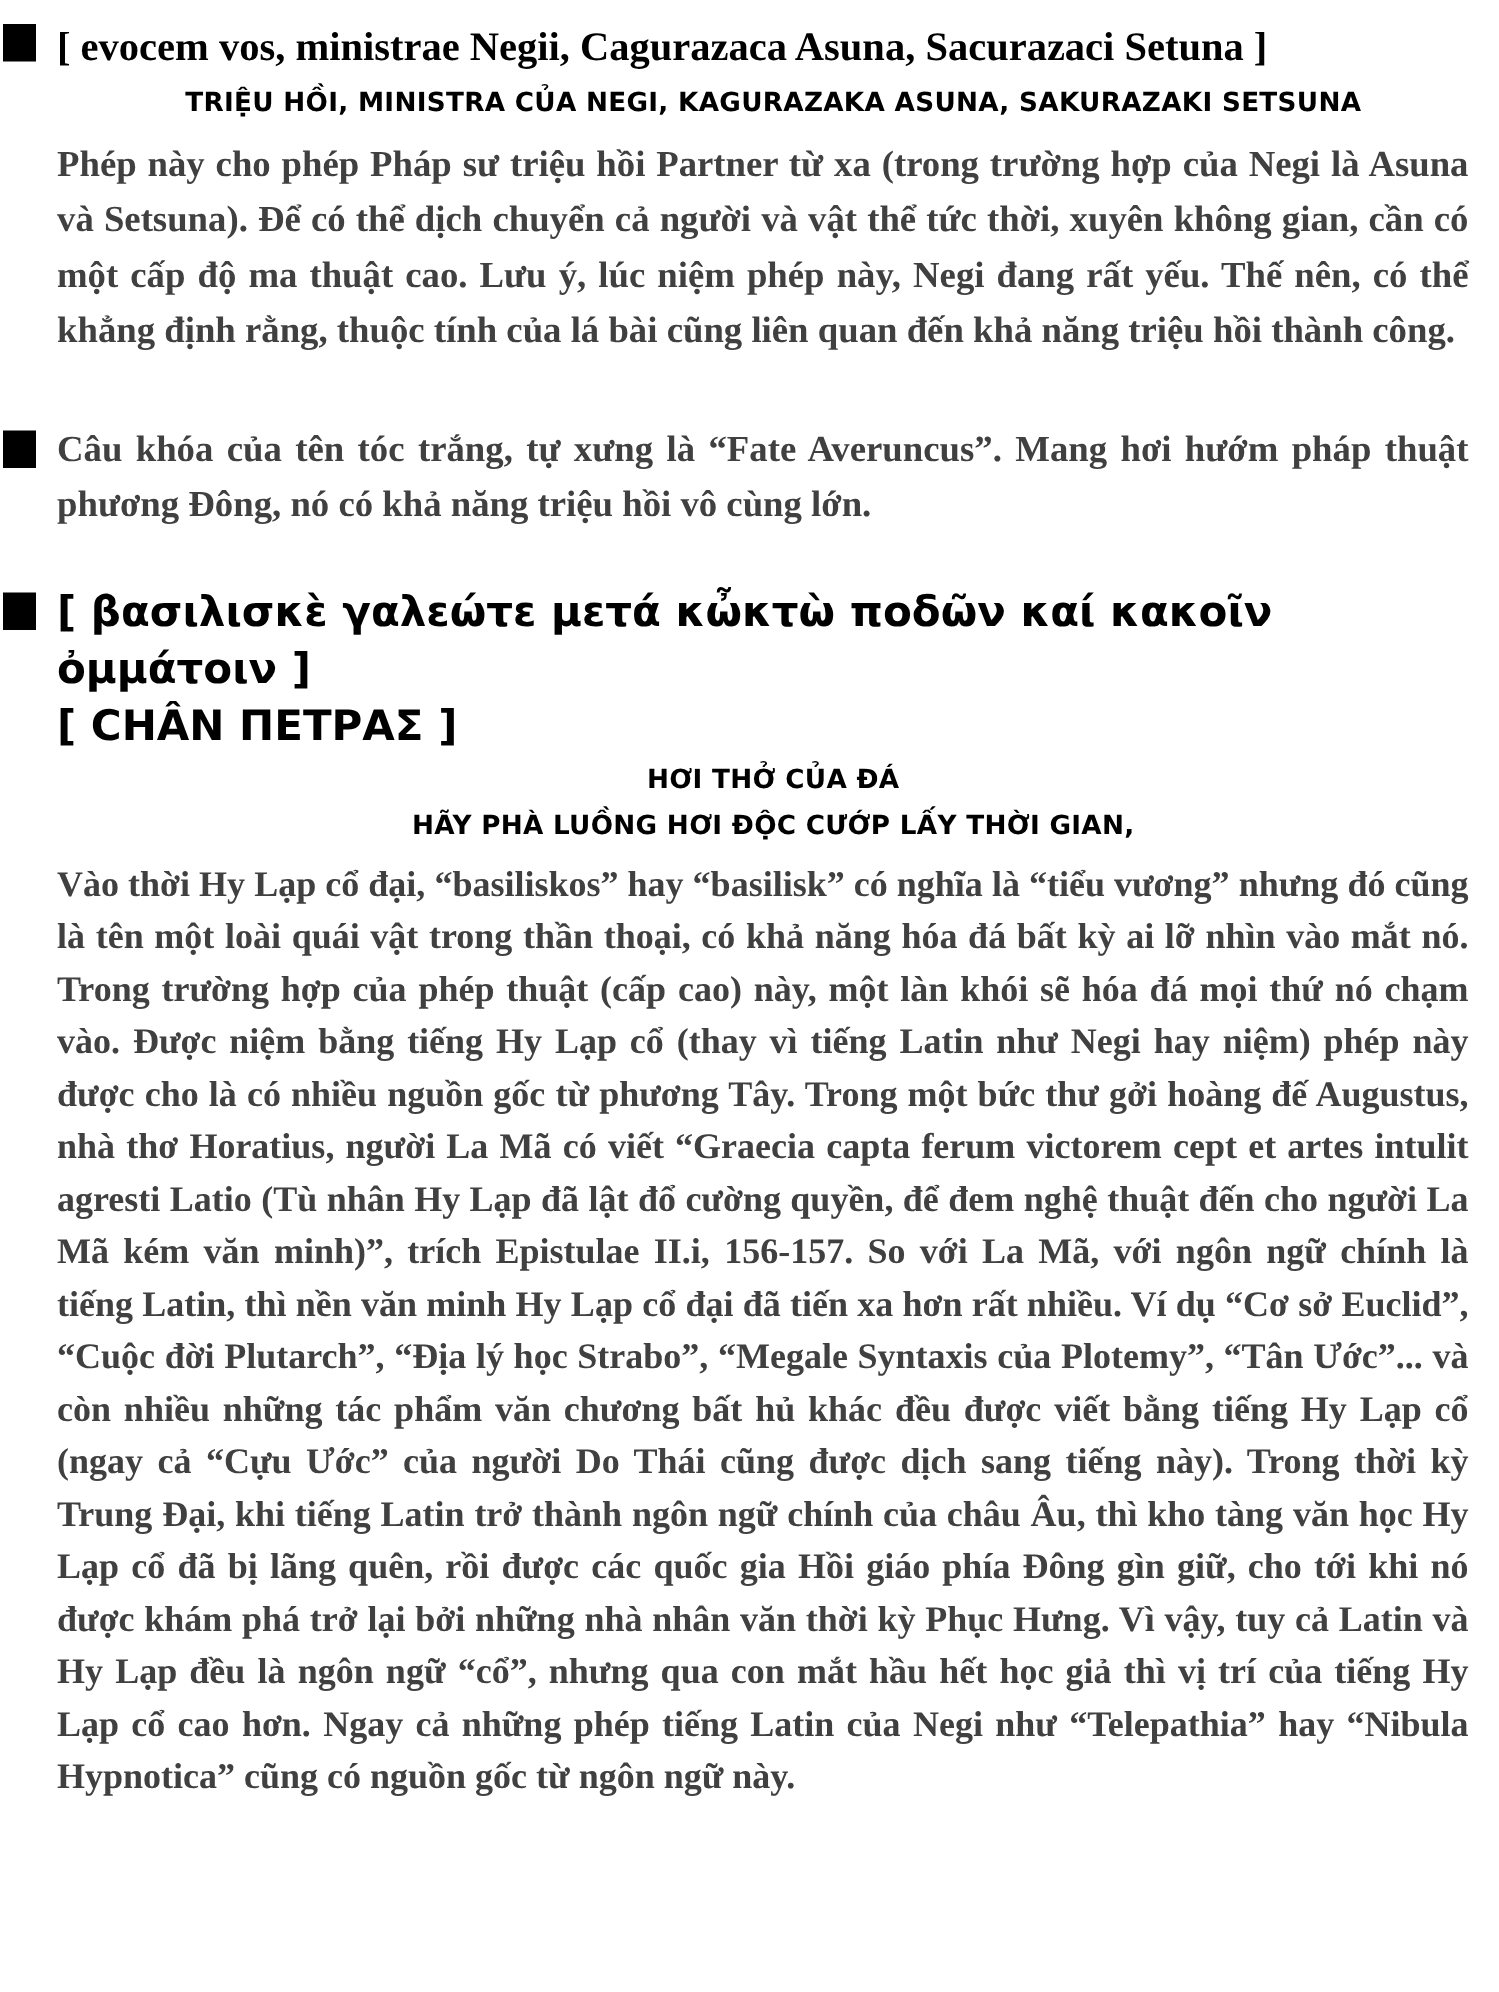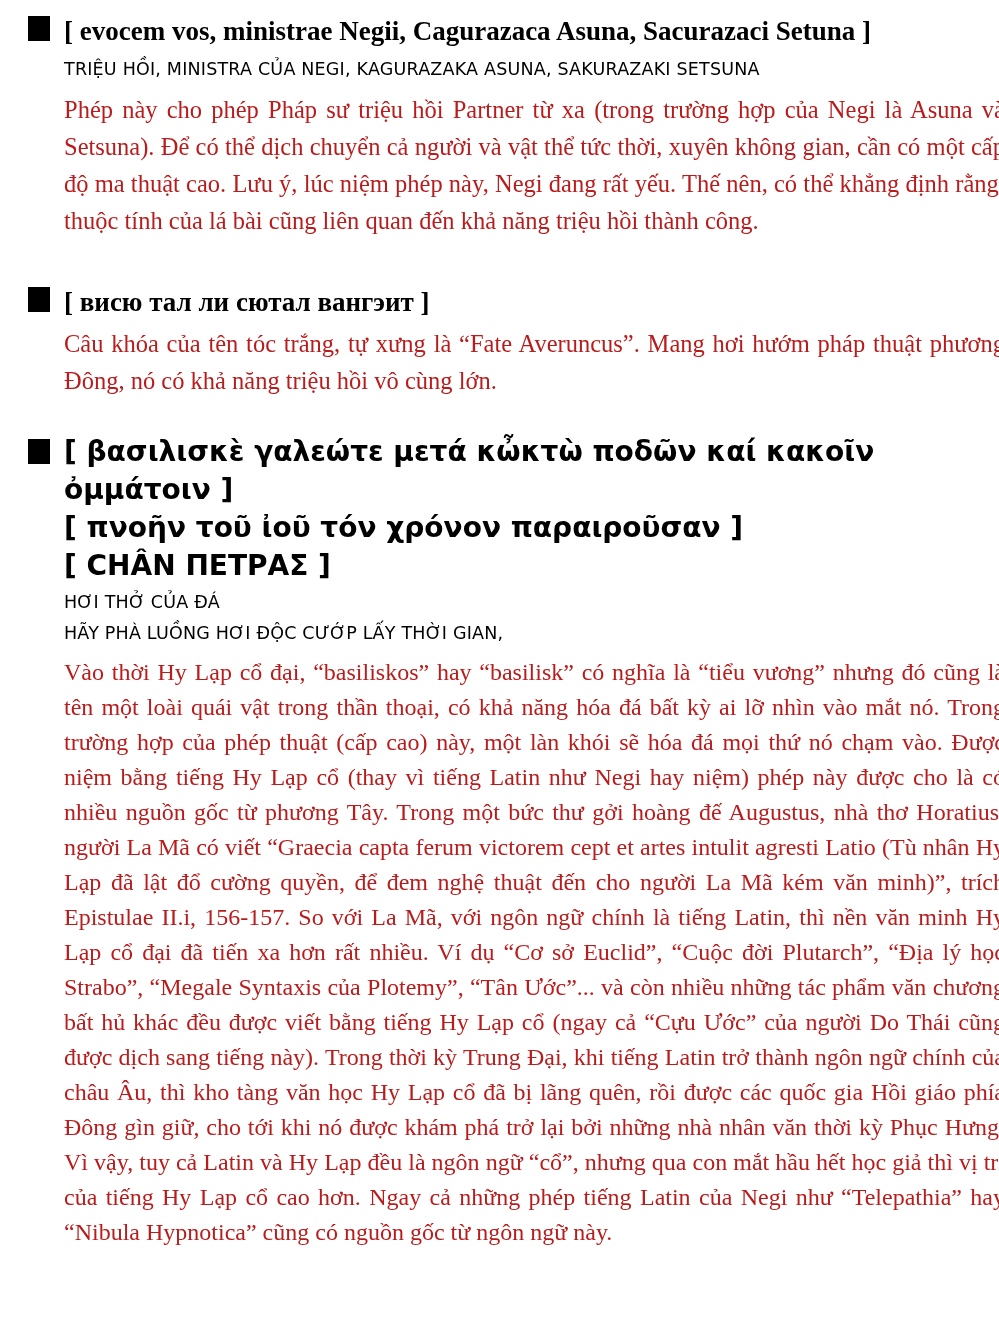--- a/index.html
+++ b/index.html
@@ -7,21 +7,21 @@
     padding: 0;
     background: #ffffff;
   }
   .page {
     position: relative;
     width: 999px;
     height: 1328px;
     background: #ffffff;
     color: #000000;
     box-sizing: border-box;
-    padding: 10px 6px 0 28px;
+    padding: 10px 6px 0 2px;
     overflow: hidden;
     font-family: "Liberation Serif", "DejaVu Serif", serif;
   }
   .entry {
     position: relative;
     padding-left: 36px;
   }
   .entry.gap-lg { margin-bottom: 42px; }
   .entry.gap-md { margin-bottom: 34px; }
   .bullet {
@@ -46,33 +46,35 @@
   }
   .hdr.comic {
     font-family: "DejaVu Sans", "Liberation Sans", sans-serif;
     font-size: 28px;
     line-height: 38px;
     letter-spacing: 0px;
   }
   .caps-block { margin: 2px 0 6px 0; }
   .caps {
     font-family: "DejaVu Sans", "Liberation Sans", sans-serif;
-    font-weight: normal;
+    font-weight: bold;
     font-size: 17.5px;
     line-height: 31px;
     color: #000000;
     letter-spacing: 0.2px;
+    text-align: center;
   }
   .body-text {
     margin: 2px 0 0 0;
     font-size: 24.5px;
     line-height: 37px;
     text-align: justify;
-    color: #b91c1c;
+    color: #404040;
     width: 941px;
+    font-weight: bold;
   }
   .body-text.tight {
     font-size: 24px;
     line-height: 35px;
   }
 </style>
 </head>
 <body>
 
 <div class="page">
@@ -81,28 +83,26 @@
     <span class="bullet"></span>
     <h2 class="hdr serif">[ evocem vos, ministrae Negii, Cagurazaca Asuna, Sacurazaci Setuna ]</h2>
     <div class="caps-block">
       <div class="caps">TRIỆU HỒI, MINISTRA CỦA NEGI, KAGURAZAKA ASUNA, SAKURAZAKI SETSUNA</div>
     </div>
     <p class="body-text">Phép này cho phép Pháp sư triệu hồi Partner từ xa (trong trường hợp của Negi là Asuna và Setsuna). Để có thể dịch chuyển cả người và vật thể tức thời, xuyên không gian, cần có một cấp độ ma thuật cao. Lưu ý, lúc niệm phép này, Negi đang rất yếu. Thế nên, có thể khẳng định rằng, thuộc tính của lá bài cũng liên quan đến khả năng triệu hồi thành công.</p>
   </section>
 
   <section class="entry gap-md">
     <span class="bullet"></span>
-    <h2 class="hdr serif">[ висю тал ли сютал вангэит ]</h2>
     <p class="body-text">Câu khóa của tên tóc trắng, tự xưng là “Fate Averuncus”. Mang hơi hướm pháp thuật phương Đông, nó có khả năng triệu hồi vô cùng lớn.</p>
   </section>
 
   <section class="entry">
     <span class="bullet"></span>
     <h2 class="hdr comic">[ βασιλισκὲ γαλεώτε μετά κὦκτὼ ποδῶν καί κακοῖν ὀμμάτοιν ]</h2>
-    <h2 class="hdr comic">[ πνοῆν τοῦ ἰοῦ τόν χρόνον παραιροῦσαν ]</h2>
     <h2 class="hdr comic">[ CHÂN ΠΕΤΡΑΣ ]</h2>
     <div class="caps-block">
       <div class="caps">HƠI THỞ CỦA ĐÁ</div>
       <div class="caps">HÃY PHÀ LUỒNG HƠI ĐỘC CƯỚP LẤY THỜI GIAN,</div>
     </div>
     <p class="body-text tight">Vào thời Hy Lạp cổ đại, “basiliskos” hay “basilisk” có nghĩa là “tiểu vương” nhưng đó cũng là tên một loài quái vật trong thần thoại, có khả năng hóa đá bất kỳ ai lỡ nhìn vào mắt nó. Trong trường hợp của phép thuật (cấp cao) này, một làn khói sẽ hóa đá mọi thứ nó chạm vào. Được niệm bằng tiếng Hy Lạp cổ (thay vì tiếng Latin như Negi hay niệm) phép này được cho là có nhiều nguồn gốc từ phương Tây. Trong một bức thư gởi hoàng đế Augustus, nhà thơ Horatius, người La Mã có viết “Graecia capta ferum victorem cept et artes intulit agresti Latio (Tù nhân Hy Lạp đã lật đổ cường quyền, để đem nghệ thuật đến cho người La Mã kém văn minh)”, trích Epistulae II.i, 156-157.  So với La Mã, với ngôn ngữ chính là tiếng Latin, thì nền văn minh Hy Lạp cổ đại đã tiến xa hơn rất nhiều. Ví dụ “Cơ sở Euclid”, “Cuộc đời Plutarch”, “Địa lý học Strabo”, “Megale Syntaxis của Plotemy”, “Tân Ước”... và còn nhiều những tác phẩm văn chương bất hủ khác đều được viết bằng tiếng Hy Lạp cổ (ngay cả “Cựu Ước” của người Do Thái cũng được dịch sang tiếng này). Trong thời kỳ Trung Đại, khi tiếng Latin trở thành ngôn ngữ chính của châu Âu, thì kho tàng văn học Hy Lạp cổ đã bị lãng quên, rồi được các quốc gia Hồi giáo phía Đông gìn giữ, cho tới khi nó được khám phá trở lại bởi những nhà nhân văn thời kỳ Phục Hưng. Vì vậy, tuy cả Latin và Hy Lạp đều là ngôn ngữ “cổ”, nhưng qua con mắt hầu hết học giả thì vị trí của tiếng Hy Lạp cổ cao hơn. Ngay cả những phép tiếng Latin của Negi như “Telepathia” hay “Nibula Hypnotica” cũng có nguồn gốc từ ngôn ngữ này.</p>
   </section>
 
 </div>
 

